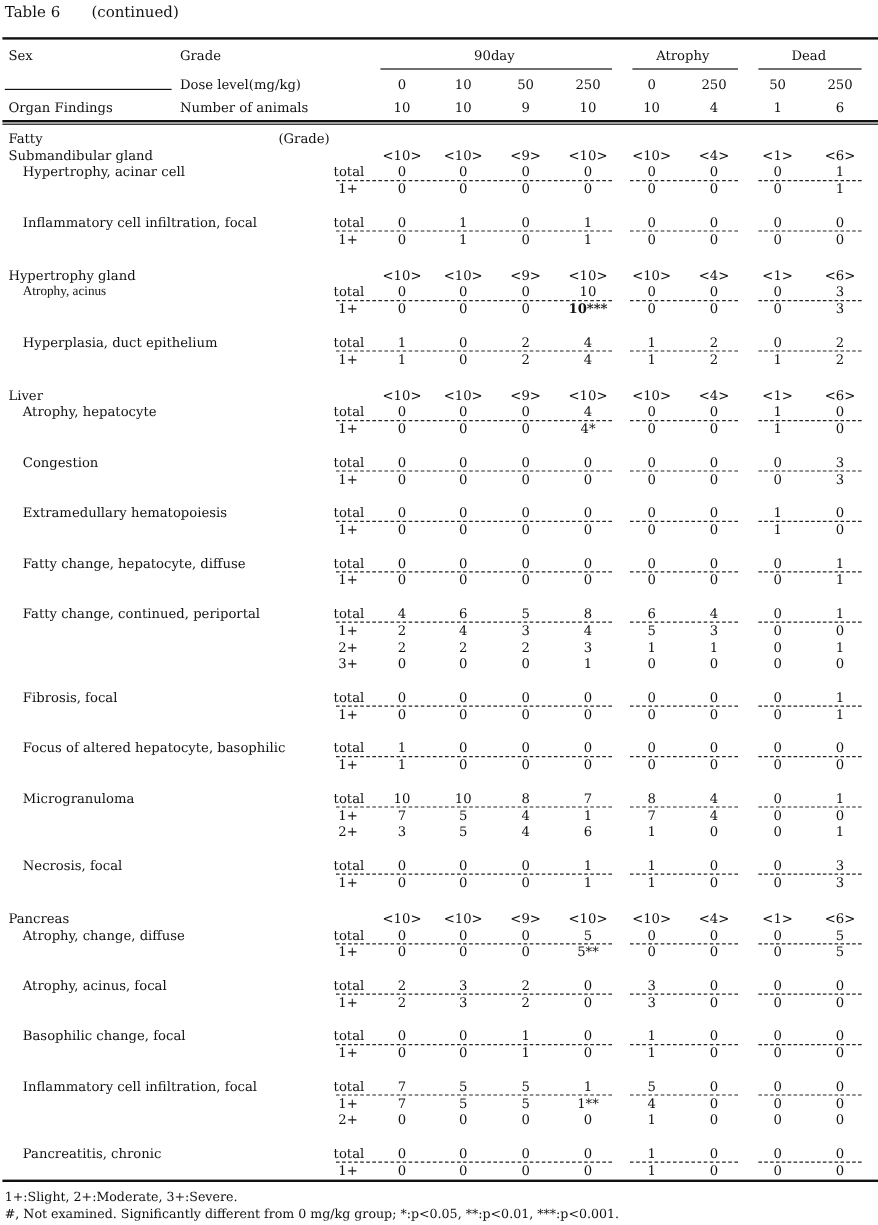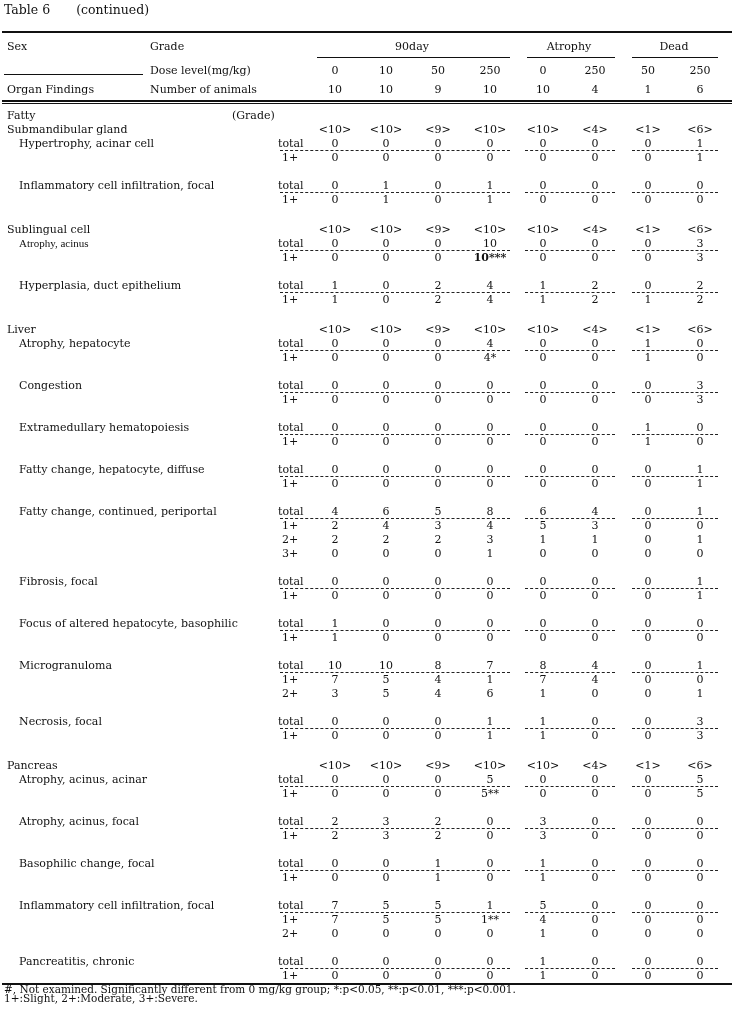--- a/index.html
+++ b/index.html
@@ -116,21 +116,21 @@
       <div class="grade" style="top:193px;">1+</div>
       <div class="c" style="left:335px;top:193px;">0</div>
       <div class="c" style="left:386px;top:193px;">1</div>
       <div class="c" style="left:438px;top:193px;">0</div>
       <div class="c" style="left:490px;top:193px;">1</div>
       <div class="c" style="left:543px;top:193px;">0</div>
       <div class="c" style="left:595px;top:193px;">0</div>
       <div class="c" style="left:648px;top:193px;">0</div>
       <div class="c" style="left:700px;top:193px;">0</div>
     </div>
-    <div class="lbl" style="left:7px;top:223px;">Sublingual cell</div>
+    <div class="lbl" style="left:7px;top:223px;">Hypertrophy gland</div>
     <div class="c" style="left:335px;top:223px;">&lt;10&gt;</div>
     <div class="c" style="left:386px;top:223px;">&lt;10&gt;</div>
     <div class="c" style="left:438px;top:223px;">&lt;9&gt;</div>
     <div class="c" style="left:490px;top:223px;">&lt;10&gt;</div>
     <div class="c" style="left:543px;top:223px;">&lt;10&gt;</div>
     <div class="c" style="left:595px;top:223px;">&lt;4&gt;</div>
     <div class="c" style="left:648px;top:223px;">&lt;1&gt;</div>
     <div class="c" style="left:700px;top:223px;">&lt;6&gt;</div>
     <div class="lbl" style="left:19px;top:237px;font-family:Liberation Serif, serif;">Atrophy, acinus</div>
     <div style="position:absolute;left:0;top:0;">
@@ -462,21 +462,21 @@
     </div>
     <div class="lbl" style="left:7px;top:759px;">Pancreas</div>
     <div class="c" style="left:335px;top:759px;">&lt;10&gt;</div>
     <div class="c" style="left:386px;top:759px;">&lt;10&gt;</div>
     <div class="c" style="left:438px;top:759px;">&lt;9&gt;</div>
     <div class="c" style="left:490px;top:759px;">&lt;10&gt;</div>
     <div class="c" style="left:543px;top:759px;">&lt;10&gt;</div>
     <div class="c" style="left:595px;top:759px;">&lt;4&gt;</div>
     <div class="c" style="left:648px;top:759px;">&lt;1&gt;</div>
     <div class="c" style="left:700px;top:759px;">&lt;6&gt;</div>
-    <div class="lbl" style="left:19px;top:773px;">Atrophy, acinus, acinar</div>
+    <div class="lbl" style="left:19px;top:773px;">Atrophy, change, diffuse</div>
     <div style="position:absolute;left:0;top:0;">
       <div class="grade" style="top:773px;">total</div>
       <div class="c" style="left:335px;top:773px;">0</div>
       <div class="c" style="left:386px;top:773px;">0</div>
       <div class="c" style="left:438px;top:773px;">0</div>
       <div class="c" style="left:490px;top:773px;">5</div>
       <div class="c" style="left:543px;top:773px;">0</div>
       <div class="c" style="left:595px;top:773px;">0</div>
       <div class="c" style="left:648px;top:773px;">0</div>
       <div class="c" style="left:700px;top:773px;">5</div>
@@ -608,13 +608,13 @@
       <div class="c" style="left:543px;top:969px;">1</div>
       <div class="c" style="left:595px;top:969px;">0</div>
       <div class="c" style="left:648px;top:969px;">0</div>
       <div class="c" style="left:700px;top:969px;">0</div>
     </div>
   </div>
 
 <div class="hline thick" id="bottom-rule" style="top:983px;"></div>
 
 <div class="foot" style="top:991px;">1+:Slight, 2+:Moderate, 3+:Severe.</div>
-<div class="foot" style="top:982px;">#, Not examined. Significantly different from 0 mg/kg group; *:p&lt;0.05, **:p&lt;0.01, ***:p&lt;0.001.</div>
+<div class="foot" style="top:1005px;">#, Not examined. Significantly different from 0 mg/kg group; *:p&lt;0.05, **:p&lt;0.01, ***:p&lt;0.001.</div>
 
 </body></html>

